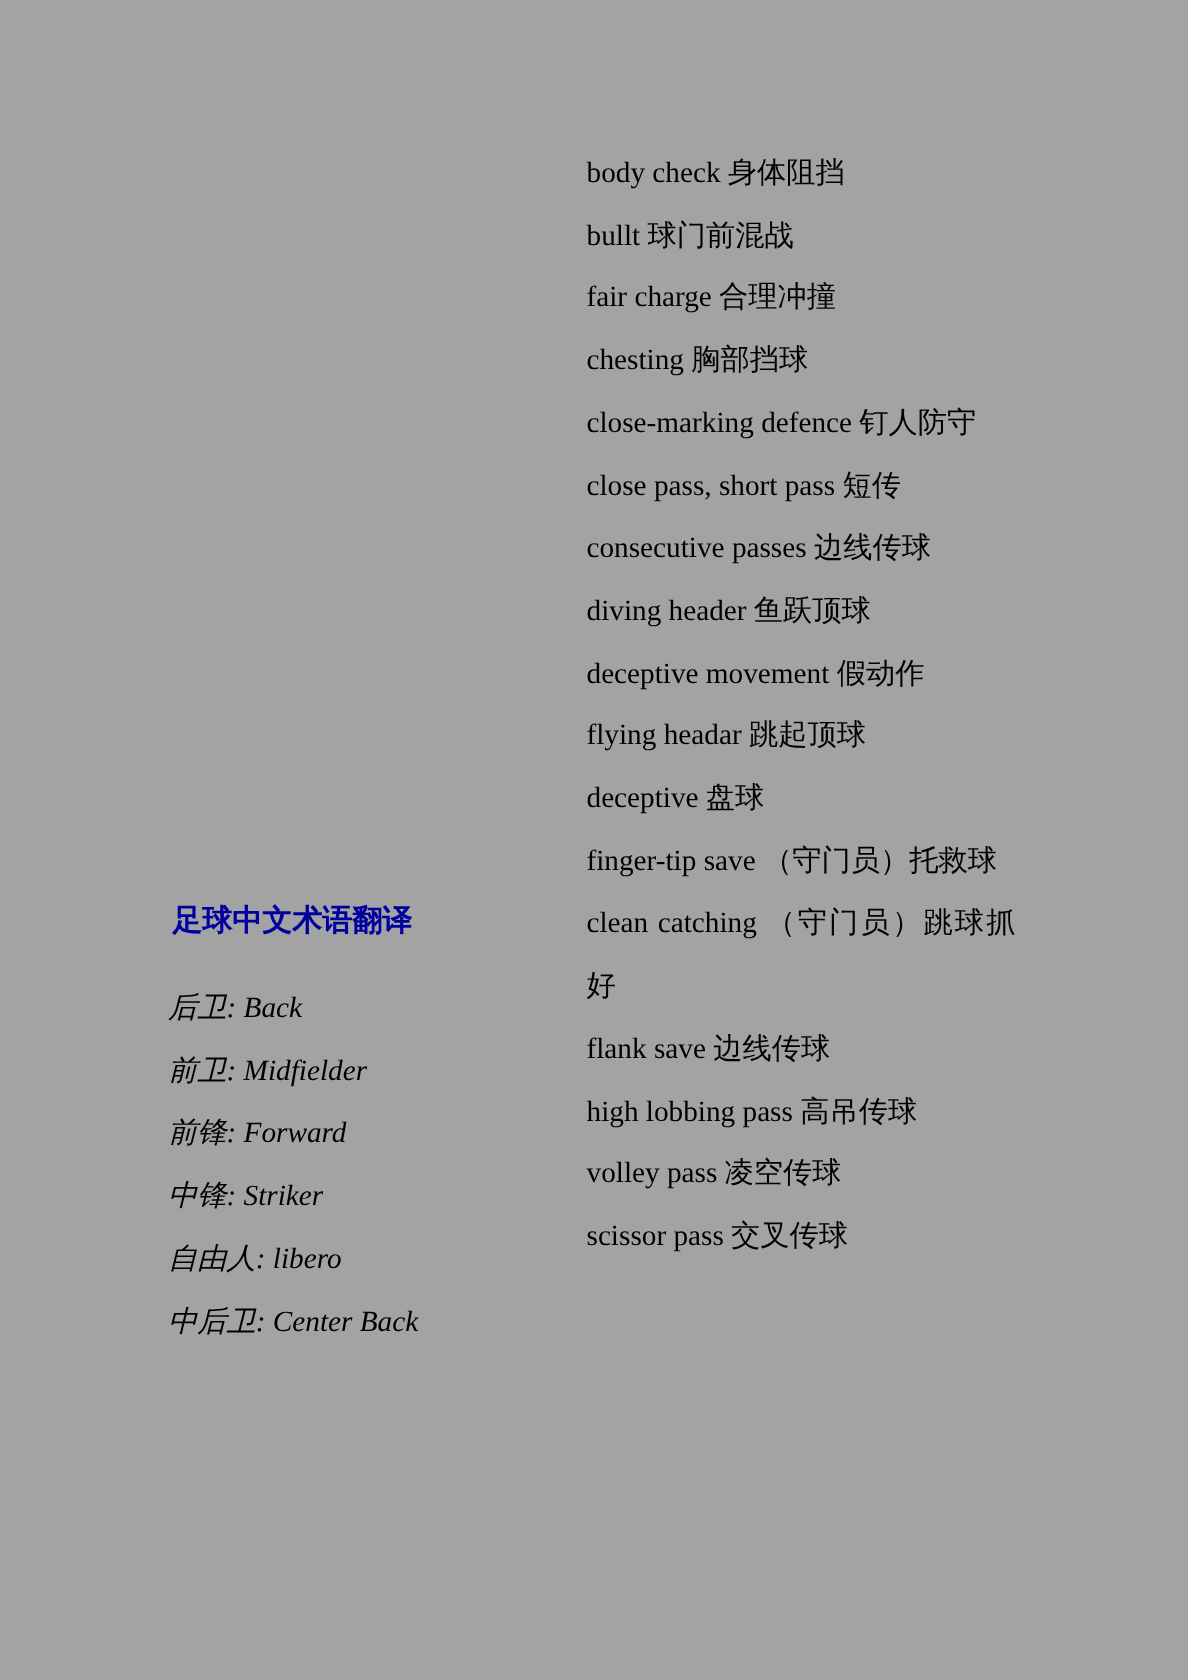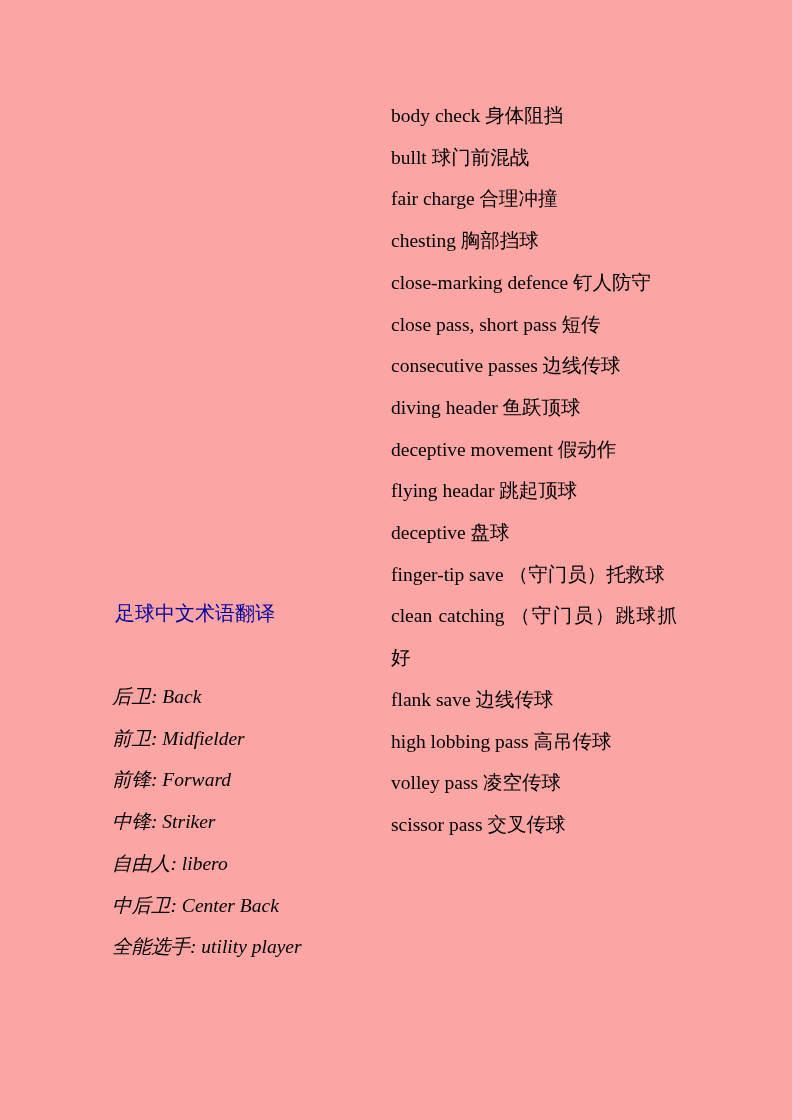--- a/index.html
+++ b/index.html
@@ -17,21 +17,21 @@
     color: #000000;
     -webkit-font-smoothing: antialiased;
   }
 
   .page {
     position: absolute;
     left: 0;
     top: 0;
     width: 792px;
     height: 1120px;
-    background: #fca5a5;
+    background: #a3a3a3;
   }
 
   
   .col-right {
     position: absolute;
     left: 391px;
     top: 95px;
     width: 286px;
     font-size: 19.5px;
     line-height: 41.7px;
@@ -52,24 +52,24 @@
   .col-left {
     position: absolute;
     left: 112px;
     top: 598px;
     width: 276px;
     font-size: 19.5px;
     line-height: 41.7px;
   }
   .heading {
     color: #00009f;
-    font-weight: normal;
+    font-weight: bold;
     font-size: 20px;
     line-height: 30px;
-    margin: 0 0 48px 3px;
+    margin: 0 0 24px 3px;
     font-family: "DejaVu Sans", "Liberation Sans", sans-serif;
     letter-spacing: 0px;
     white-space: nowrap;
   }
   .col-left .row {
     display: block;
     white-space: nowrap;
     font-style: italic;
   }
 </style>
@@ -99,16 +99,15 @@
   </div>
 
   <div class="col-left">
     <div class="heading" style="color: rgb(0, 0, 159);">足球中文术语翻译</div>
     <div class="row">后卫: Back</div>
     <div class="row">前卫: Midfielder</div>
     <div class="row">前锋: Forward</div>
     <div class="row">中锋: Striker</div>
     <div class="row">自由人: libero</div>
     <div class="row">中后卫: Center Back</div>
-    <div class="row">全能选手: utility player</div>
   </div>
 
 </div>
 
 </body></html>

